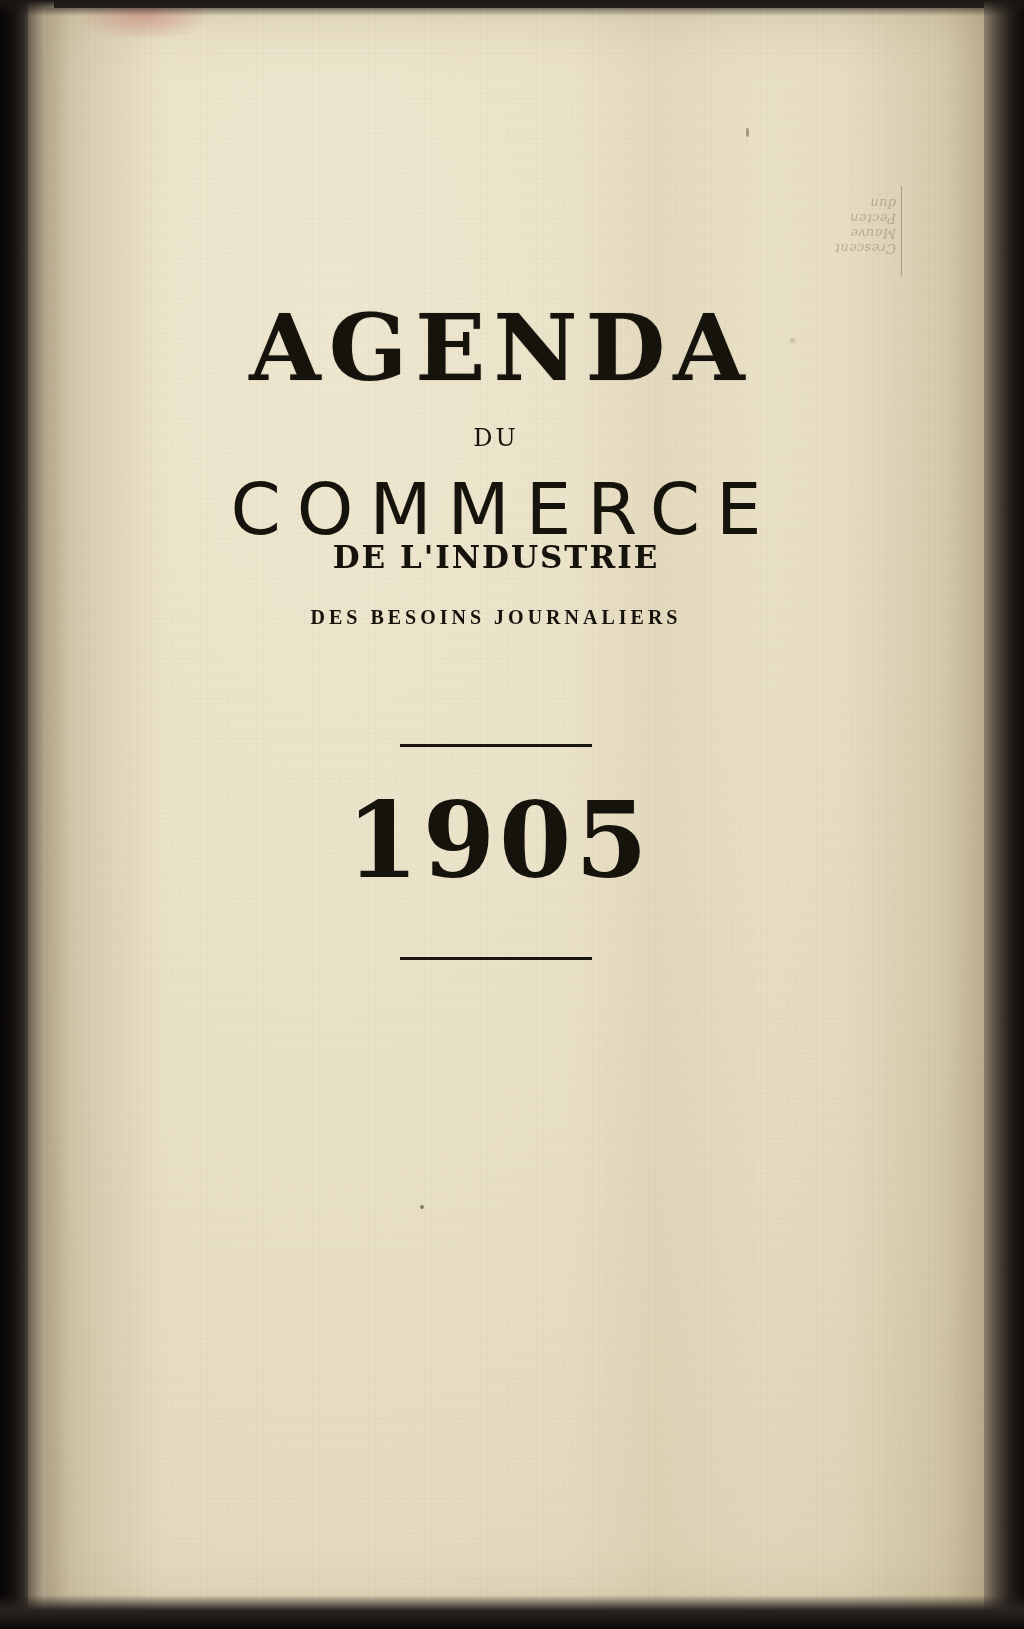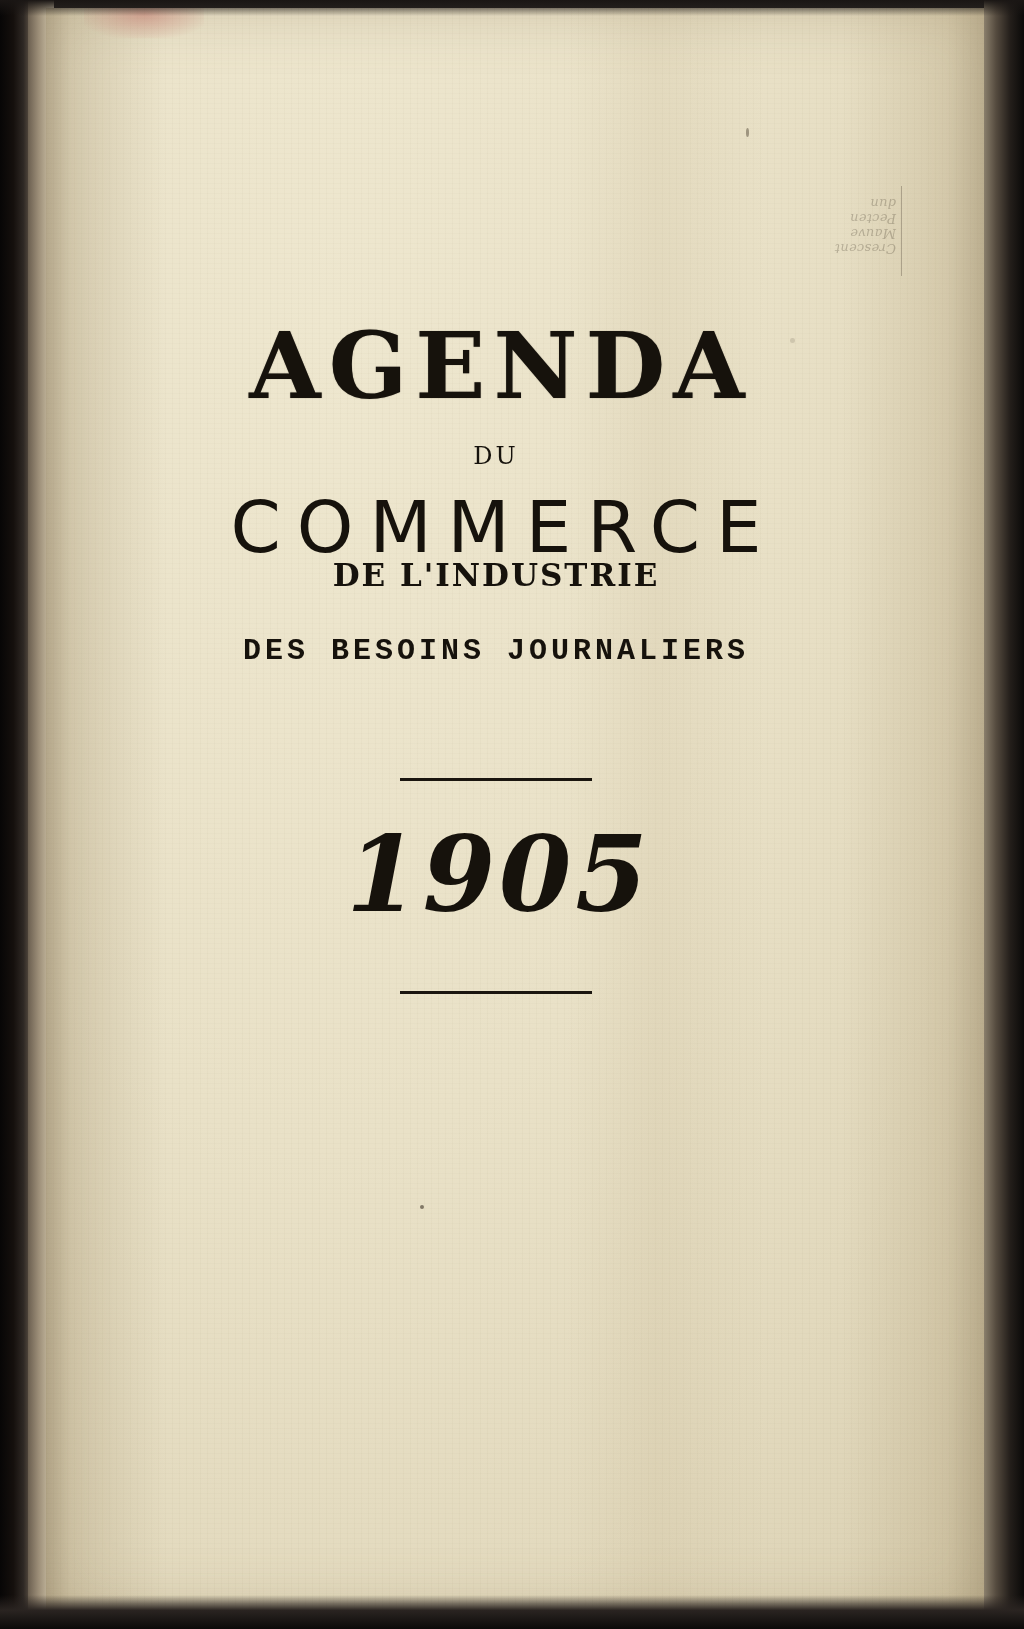--- a/index.html
+++ b/index.html
@@ -127,21 +127,21 @@
   .ink-speck {
     position: absolute;
     background: rgba(70,60,45,.45);
     border-radius: 50%;
   }
 
   
   .title-block {
     position: absolute;
     left: 46px;
-    top: 26px;
+    top: 8px;
     width: 900px;
     text-align: center;
     color: #16120c;
   }
 
   .t-agenda {
     margin-top: 292px;
     font-family: "DejaVu Serif", serif;
     font-weight: 700;
     font-size: 92px;
@@ -174,44 +174,43 @@
     letter-spacing: 2px;
   }
   .t-et {
     margin-top: 28px;
     font-family: "DejaVu Serif", serif;
     font-size: 15px;
     letter-spacing: 2px;
     line-height: 18px;
   }
   .t-besoins {
-    margin-top: 44px;
-    font-family: Liberation Mono, monospace;
-    font-weight: 700;
-    font-size: 30px;
+    margin-top: 28px;
+    font-family: Liberation Serif, serif;
+    font-weight: 700;
+    font-size: 20px;
     line-height: 30px;
     letter-spacing: 4px;
   }
   .rule {
     width: 192px;
     height: 3px;
     background: #1a150f;
     margin: 0 auto;
   }
   .rule-top { margin-top: 112px; }
   .rule-bottom { margin-top: 62px; }
   .t-year {
     margin-top: 40px;
     font-family: "DejaVu Serif", serif;
     font-weight: 700;
     font-size: 104px;
     line-height: 108px;
     letter-spacing: 4px;
     padding-left: 6px;
-    font-style: italic;
   }
   .dot-mark {
     position: absolute;
     left: 420px;
     top: 1205px;
     width: 4px; height: 4px;
     background: rgba(60,50,38,.6);
     border-radius: 50%;
   }
 </style>

